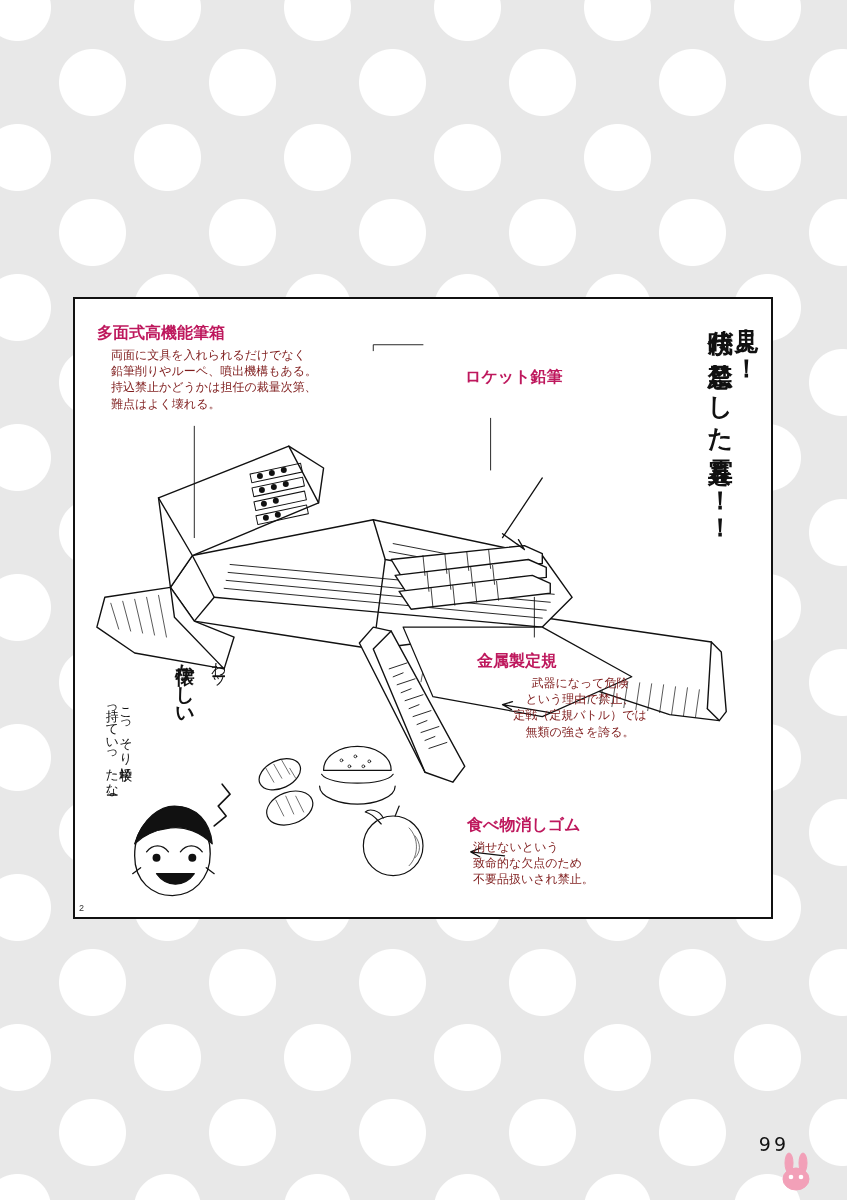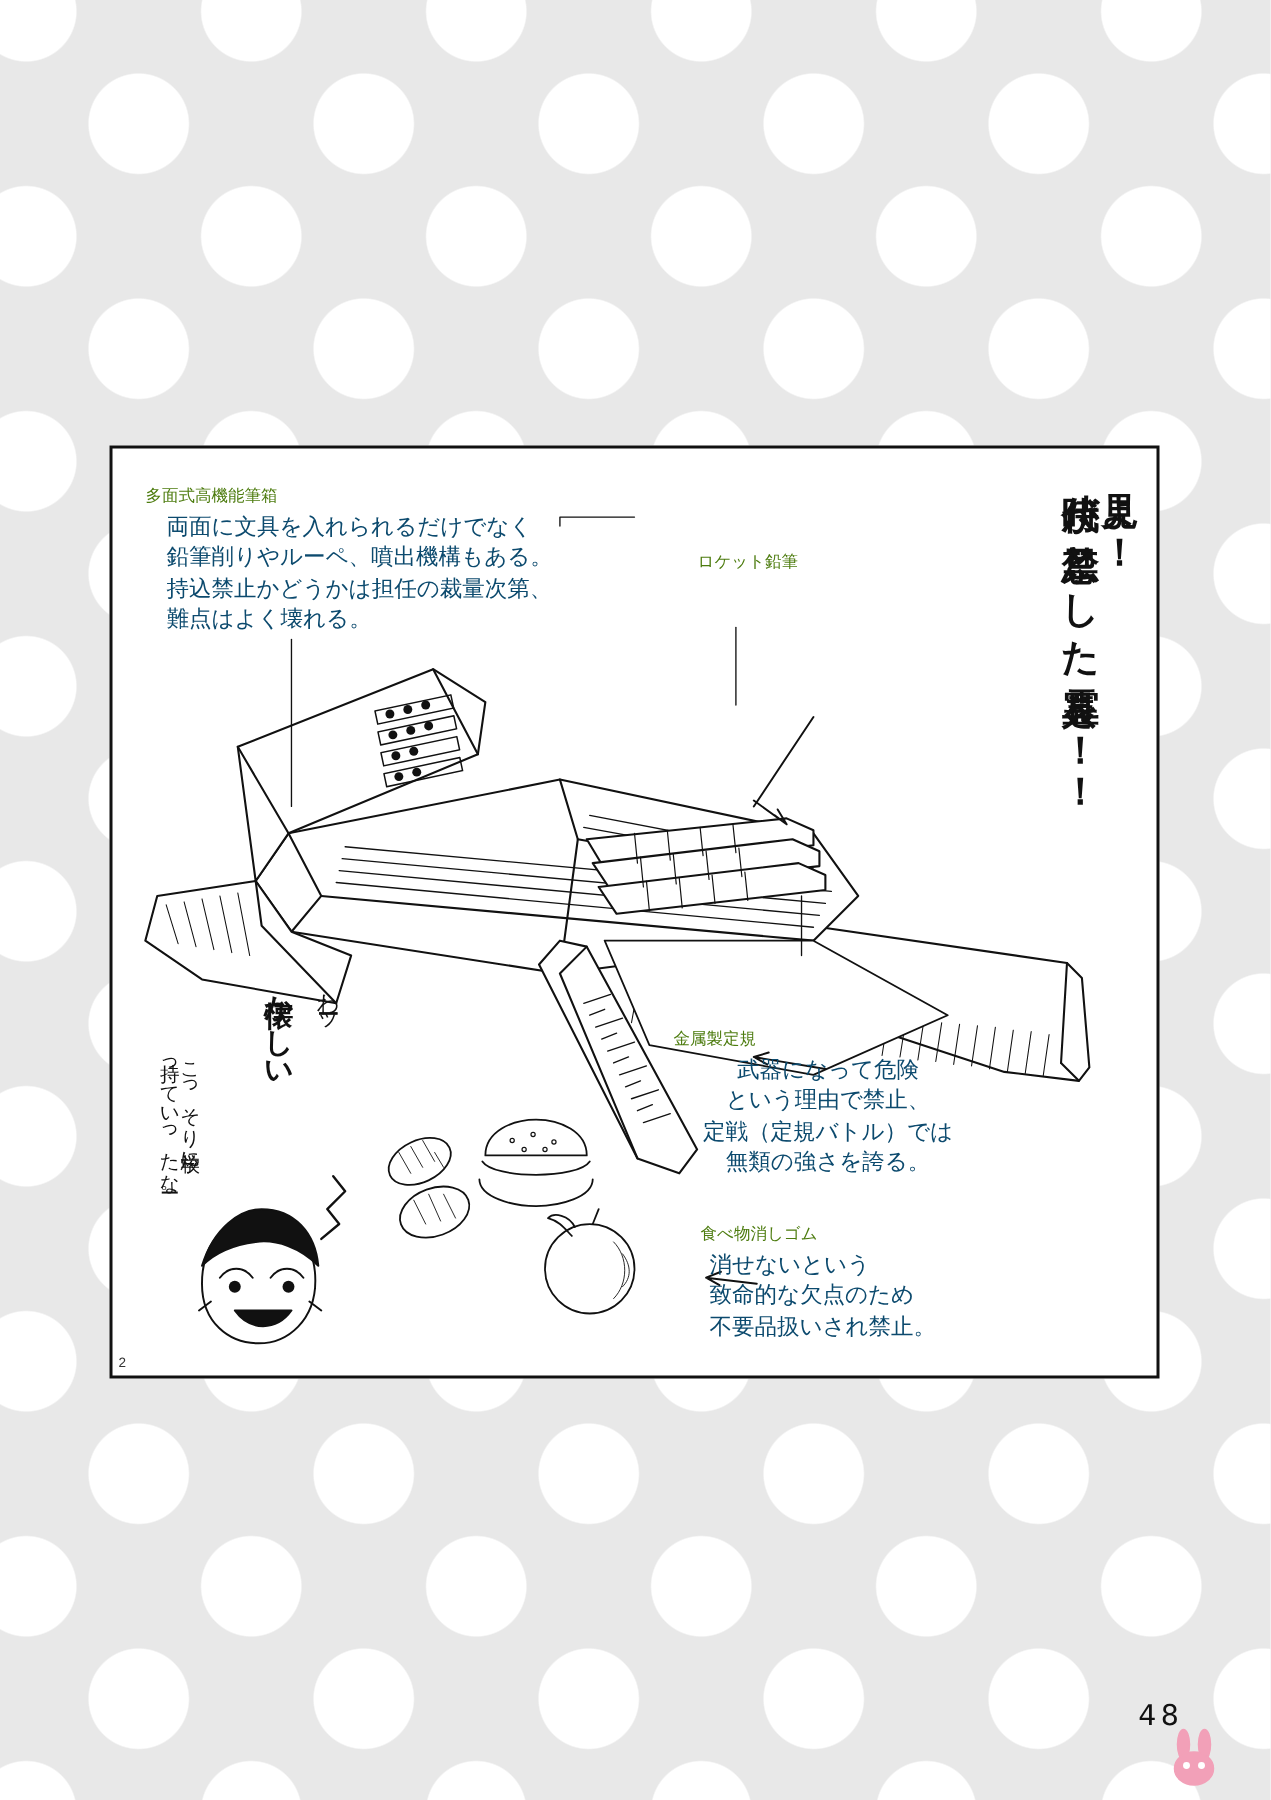--- a/index.html
+++ b/index.html
@@ -69,41 +69,41 @@
     font-size: 25px;
     font-weight: bold;
     letter-spacing: 2px;
     height: 400px;
   }
 
   
   .callout { position: absolute; }
   .callout .title {
     font-family: "DejaVu Sans", sans-serif;
-    font-weight: normal;
-    font-size: 11px;
-    color: #4d7c0f;
+    font-weight: bold;
+    font-size: 16px;
+    color: #be185d;
     margin-bottom: 3px;
     white-space: pre;
   }
   .callout .body {
     font-family: "DejaVu Sans", sans-serif;
-    font-size: 15px;
-    color: #0c4a6e;
+    font-size: 12px;
+    color: #7f1d1d;
     line-height: 1.35;
     white-space: pre-line;
   }
 
   #callout-pencilcase { left: 22px;  top: 24px;  width: 300px; }
   #callout-pencilcase .body { padding-left: 14px; }
 
   #callout-rocket     { left: 390px; top: 68px;  width: 175px; }
   #callout-rocket .body { padding-left: 6px; }
 
-  #callout-ruler      { left: 374px; top: 352px; width: 200px; margin-top: 34px; }
+  #callout-ruler      { left: 402px; top: 352px; width: 200px; }
   #callout-ruler .body { padding-left: 6px; text-align: center; }
 
   #callout-eraser     { left: 372px; top: 516px; width: 210px; margin-left: 20px; }
   #callout-eraser .body { padding-left: 6px; }
 
   
   #dialog-natsukashii {
     position: absolute;
     left: 100px;
     top: 352px;
@@ -377,21 +377,21 @@
 
     <div id="dialog-natsukashii" class="vtext">懐かしい</div>
     <div id="dialog-wa" class="vtext">わーーッ</div>
     <div id="dialog-kossori" class="vtext">こっそり学校に
 持っていったなー。</div>
 
     <div class="panel-num">2</div>
   </div>
 </div>
 
-<div id="page-number">48</div>
+<div id="page-number">99</div>
 
 <svg id="logo" viewBox="0 0 46 40">
   <g fill="#f2a0b8" stroke="#f2a0b8" stroke-width="1">
     <ellipse cx="16" cy="11" rx="4" ry="10"></ellipse>
     <ellipse cx="30" cy="11" rx="4" ry="10"></ellipse>
     <ellipse cx="23" cy="27" rx="13" ry="11"></ellipse>
   </g>
   <g fill="#ffffff" stroke="none">
     <circle cx="18" cy="25" r="2.3"></circle>
     <circle cx="28" cy="25" r="2.3"></circle>

